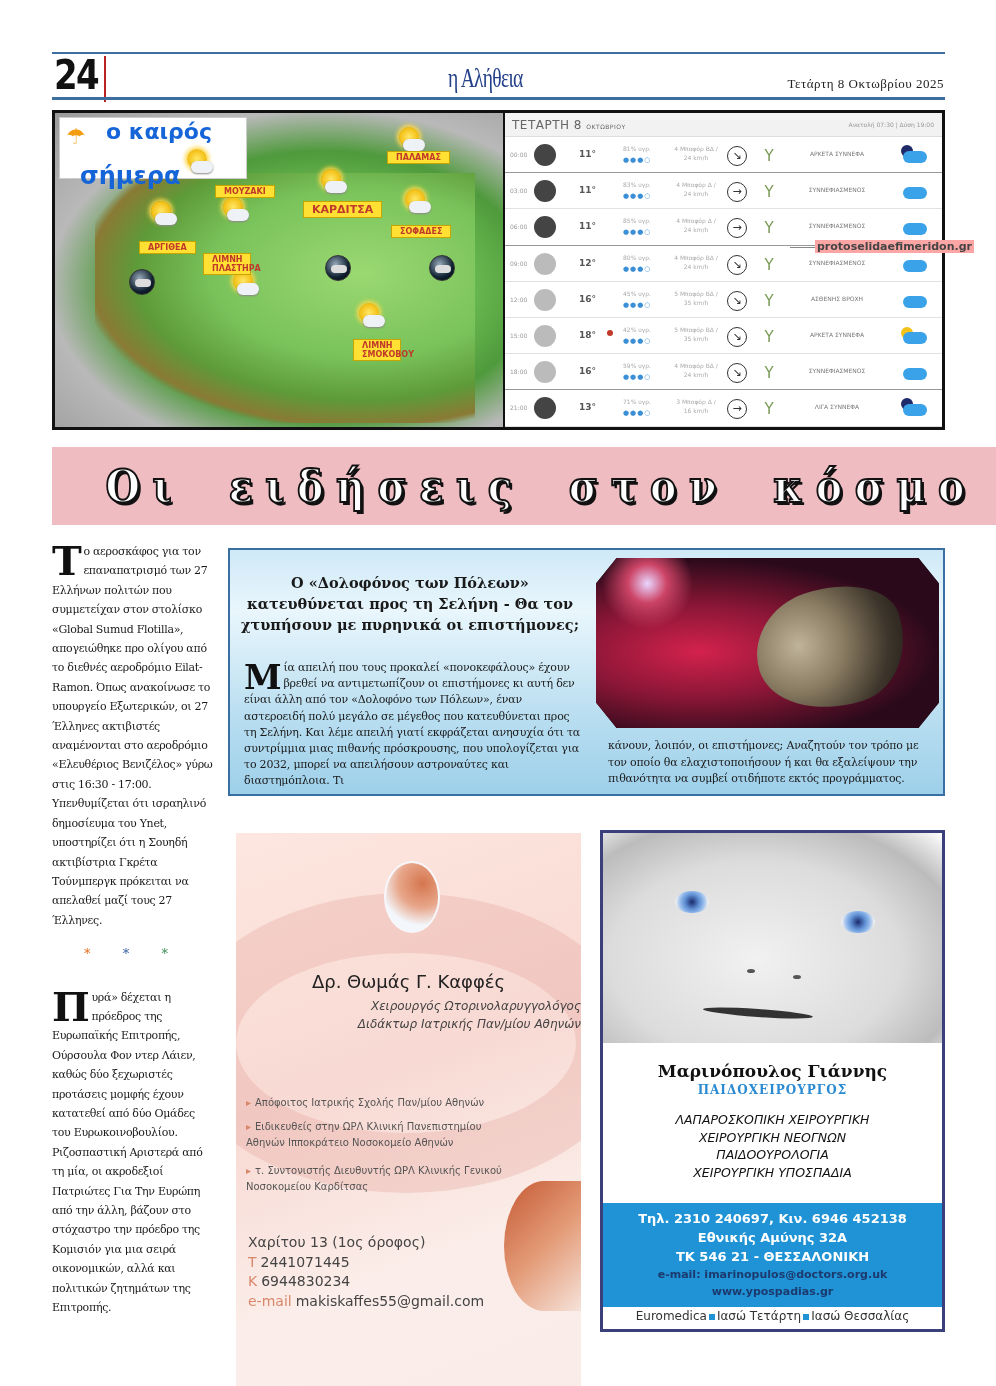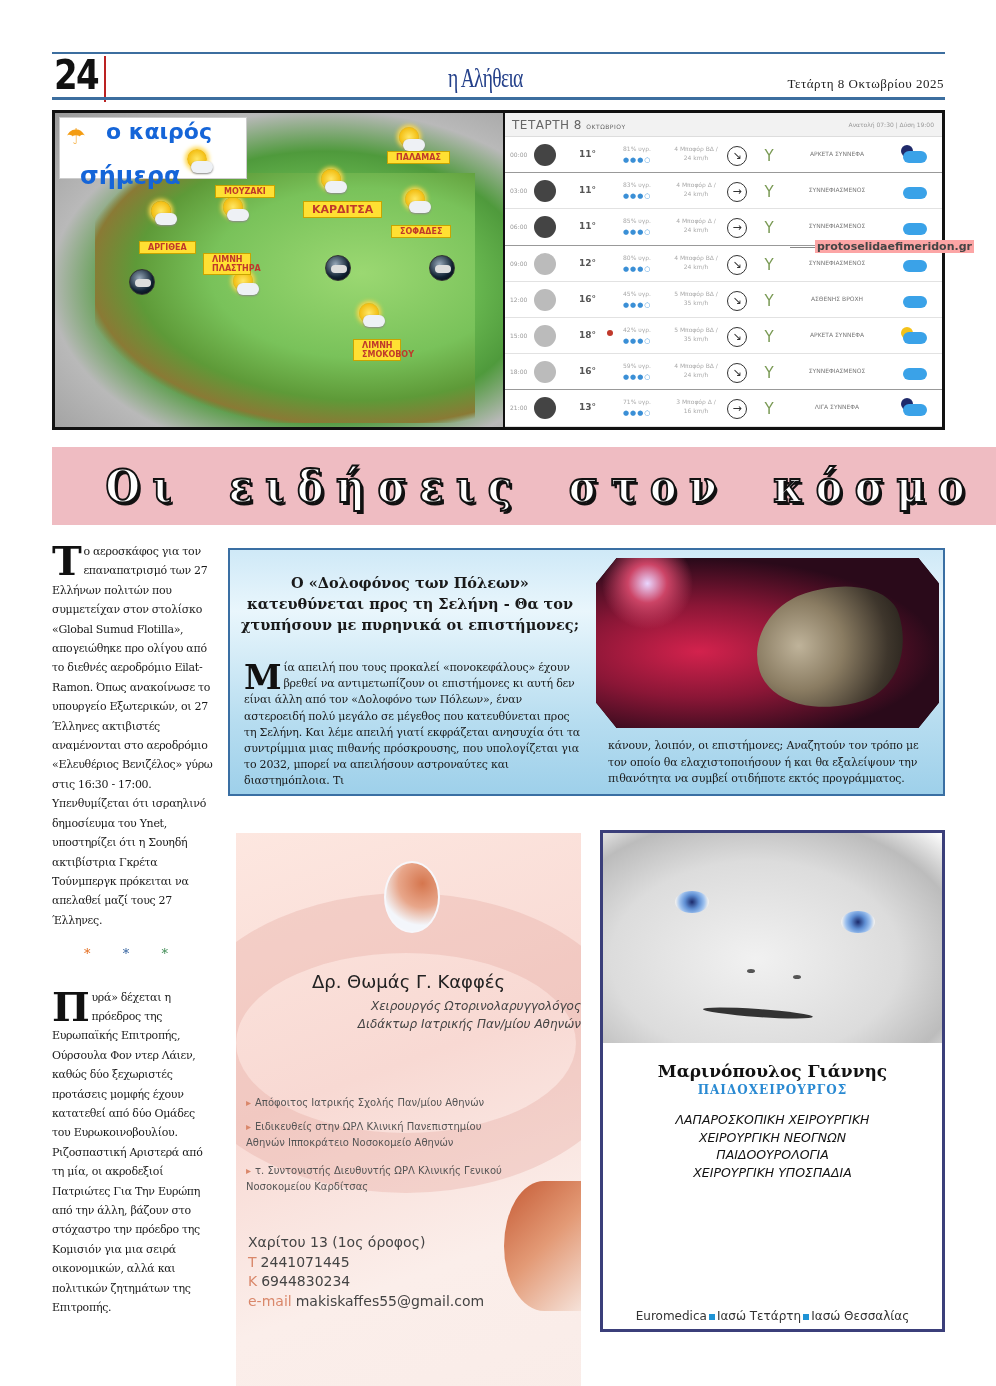--- a/index.html
+++ b/index.html
@@ -363,16 +363,23 @@
     <div class="mouth"></div>
   </div>
   <div class="ad2-name">Μαρινόπουλος Γιάννης</div>
   <div class="ad2-title">ΠΑΙΔΟΧΕΙΡΟΥΡΓΟΣ</div>
   <div class="ad2-list">
     <div>ΛΑΠΑΡΟΣΚΟΠΙΚΗ ΧΕΙΡΟΥΡΓΙΚΗ</div>
     <div>ΧΕΙΡΟΥΡΓΙΚΗ ΝΕΟΓΝΩΝ</div>
     <div>ΠΑΙΔΟΟΥΡΟΛΟΓΙΑ</div>
     <div>ΧΕΙΡΟΥΡΓΙΚΗ ΥΠΟΣΠΑΔΙΑ</div>
   </div>
+  <div class="ad2-blue">
+    <div class="l first">Τηλ. 2310 240697, Κιν. 6946 452138</div>
+    <div class="l">Εθνικής Αμύνης 32Α</div>
+    <div class="l">ΤΚ 546 21 - ΘΕΣΣΑΛΟΝΙΚΗ</div>
+    <div class="l dk">e-mail: imarinopulos@doctors.org.uk</div>
+    <div class="l dk">www.ypospadias.gr</div>
+  </div>
   <div class="ad2-foot">
     <span>Euromedica</span><span class="dot"></span><span>Ιασώ Τετάρτη</span><span class="dot"></span><span>Ιασώ Θεσσαλίας</span>
   </div>
 </div>
 
 </body></html>

